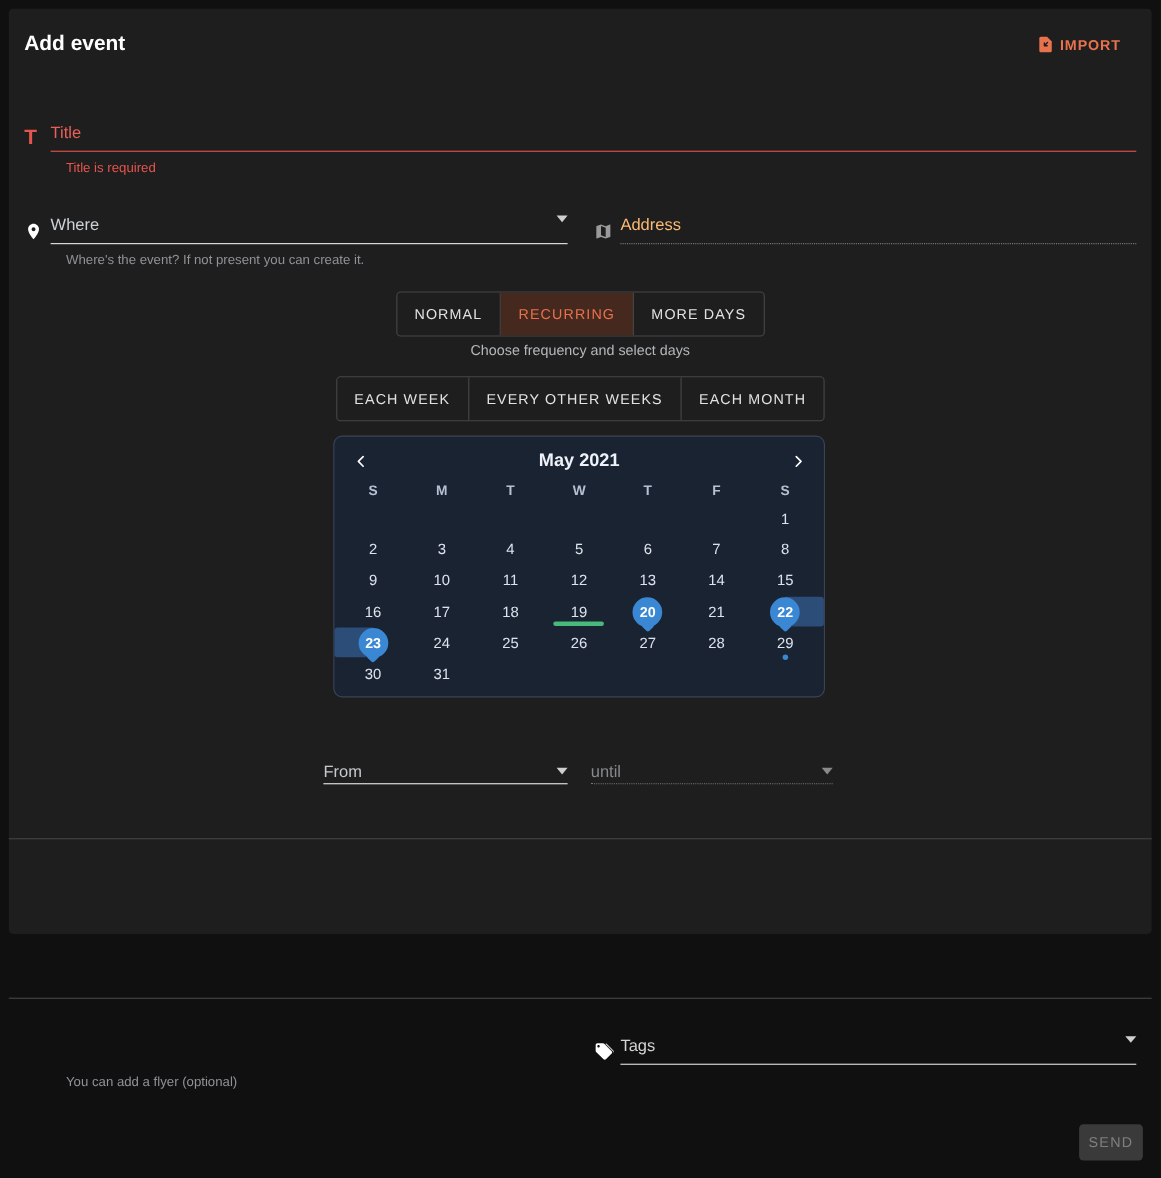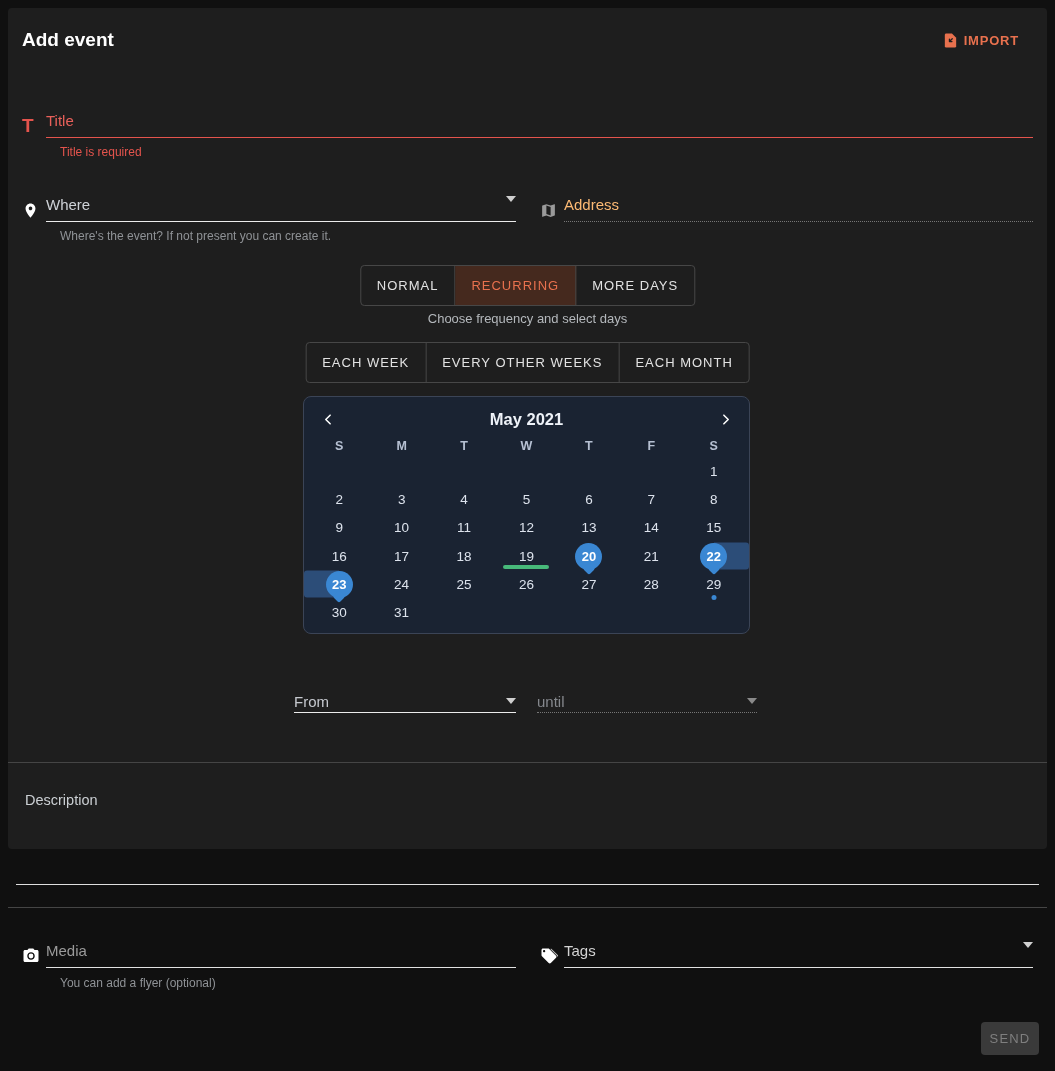--- a/index.html
+++ b/index.html
@@ -316,36 +316,23 @@
   <div class="abs until-field">
     <div class="time-row u-dotted">
       <span class="flabel">until</span>
       <span class="spacer"></span>
       <span class="caret" style="color:#8a8a8a;"></span>
     </div>
   </div>
 
   <div class="abs divider" style="top:754px;"></div>
 
-  <div class="abs description-field">
-    <span class="desc-label">Description</span>
-  </div>
 
   <div class="abs divider" style="top:899px;"></div>
 
-  <div class="abs field" style="left:14px; top:934px; width:494px;">
-    <span class="ficon">
-      <svg width="18" height="18" viewBox="0 0 24 24">
-          <path fill="#fff" d="M9 2l-1.83 2H4c-1.1 0-2 .9-2 2v12c0 1.1.9 2 2 2h16c1.1 0 2-.9 2-2V6c0-1.1-.9-2-2-2h-3.17L15 2H9zm3 15c-2.76 0-5-2.24-5-5s2.24-5 5-5 5 2.24 5 5-2.24 5-5 5zm0-1.8a3.2 3.2 0 1 0 0-6.4 3.2 3.2 0 0 0 0 6.4z"></path>
-        </svg>
-    </span>
-    <div class="fcontrol" style="border-bottom:1px solid #e2e2e2;">
-      <span class="flabel" style="color:#9b9b9b;">Media</span>
-    </div>
-  </div>
   <div class="abs fhelper" style="left:52px; top:968px;">You can add a flyer (optional)</div>
 
   <div class="abs field" style="left:532px; right:14px; top:934px;">
     <span class="ficon">
       <svg width="18" height="18" viewBox="0 0 24 24">
           <path fill="#fff" d="M21.41 11.58l-9-9C12.05 2.22 11.55 2 11 2H4c-1.1 0-2 .9-2 2v7c0 .55.22 1.05.59 1.42l9 9c.36.36.86.58 1.41.58.55 0 1.05-.22 1.41-.59l7-7c.37-.36.59-.86.59-1.41 0-.55-.23-1.06-.59-1.42zM5.5 7C4.67 7 4 6.33 4 5.5S4.67 4 5.5 4 7 4.67 7 5.5 6.33 7 5.5 7z"></path>
           <path fill="#fff" opacity=".75" d="M23.3 12.3l-9.6-9.6.9-.4c.3-.1.7 0 .9.2l9 9c.3.3.3.8 0 1.1l-.7.7-.5-1z"></path>
         </svg>
     </span>
     <div class="fcontrol" style="border-bottom:1px solid #e2e2e2;">

